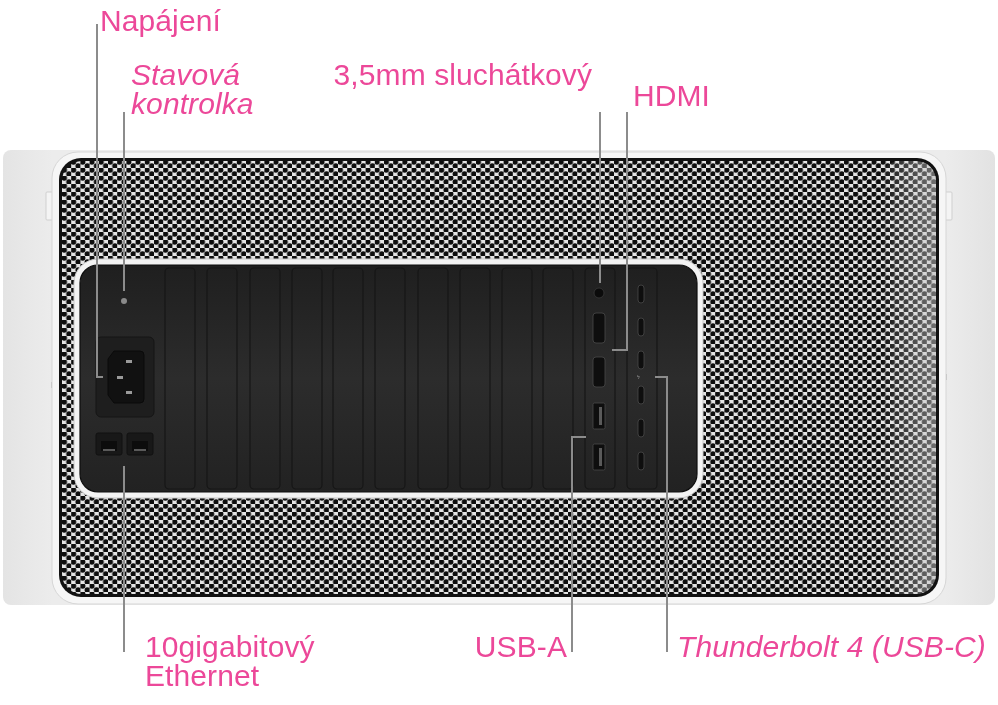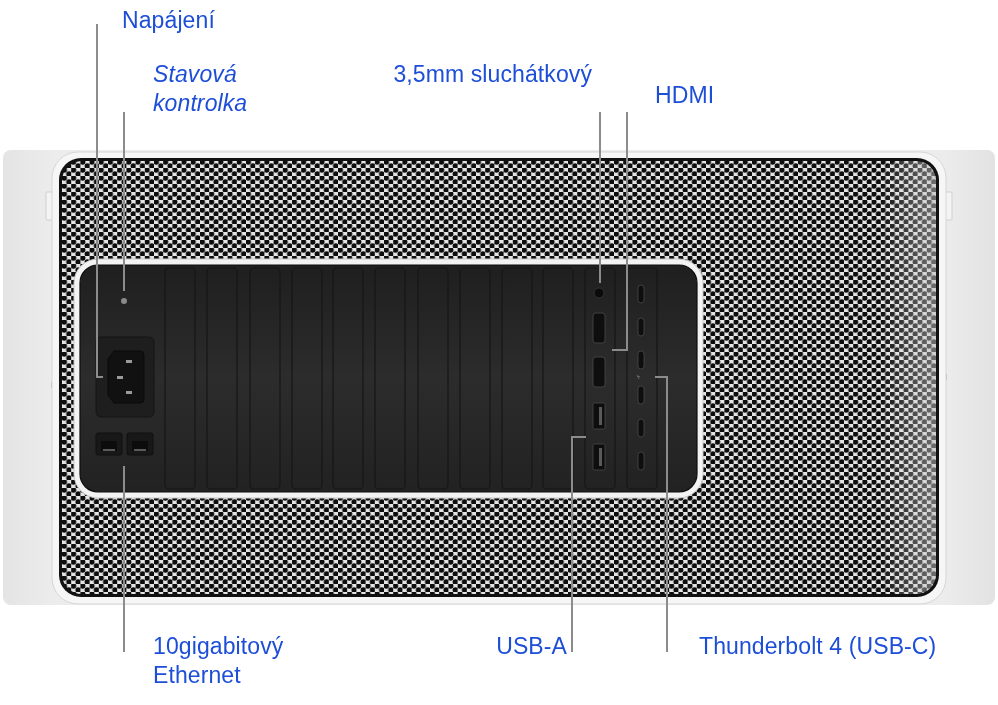--- a/index.html
+++ b/index.html
@@ -1,20 +1,20 @@
 <!DOCTYPE html>
 <html><head>
 <meta charset="utf-8">
 <style>
   html, body { margin: 0; padding: 0; background: #ffffff; }
   body { width: 998px; height: 705px; position: relative; overflow: hidden;
          font-family: "Liberation Sans", "DejaVu Sans", sans-serif; }
   #stage { position: absolute; left: 0; top: 0; width: 998px; height: 705px; }
-  .label { position: absolute; font-size: 23px; line-height: 29px; color: #1d4ed8;
-           white-space: nowrap; letter-spacing: 0.1px; margin-left: 22px; }
+  .label { position: absolute; font-size: 30px; line-height: 29px; color: #ec4899;
+           white-space: nowrap; letter-spacing: 0.1px; }
   .label.right { text-align: left; }
   .label span { display: block; }
 </style>
 </head>
 <body>
 
 <div id="stage">
   <svg width="998" height="705" viewBox="0 0 998 705" xmlns="http://www.w3.org/2000/svg">
     <defs>
       <pattern id="holes" x="62" y="160" width="9.2" height="8" patternUnits="userSpaceOnUse">
@@ -146,25 +146,25 @@
   </div>
 
   <div class="label right" style="right:406px; top:60px;">
     <span>3,5mm sluchátkový</span>
   </div>
 
   <div class="label" style="left:633px; top:81px;">
     <span>HDMI</span>
   </div>
 
-  <div class="label" style="left:131px; top:632px;">
+  <div class="label" style="left:145px; top:632px;">
     <span>10gigabitový</span>
     <span>Ethernet</span>
   </div>
 
   <div class="label right" style="right:431px; top:632px;">
     <span>USB-A</span>
   </div>
 
-  <div class="label" style="left:677px; top:632px;">
+  <div class="label" style="left:677px; top:632px;font-style:italic;">
     <span>Thunderbolt 4 (USB-C)</span>
   </div>
 </div>
 
 </body></html>

